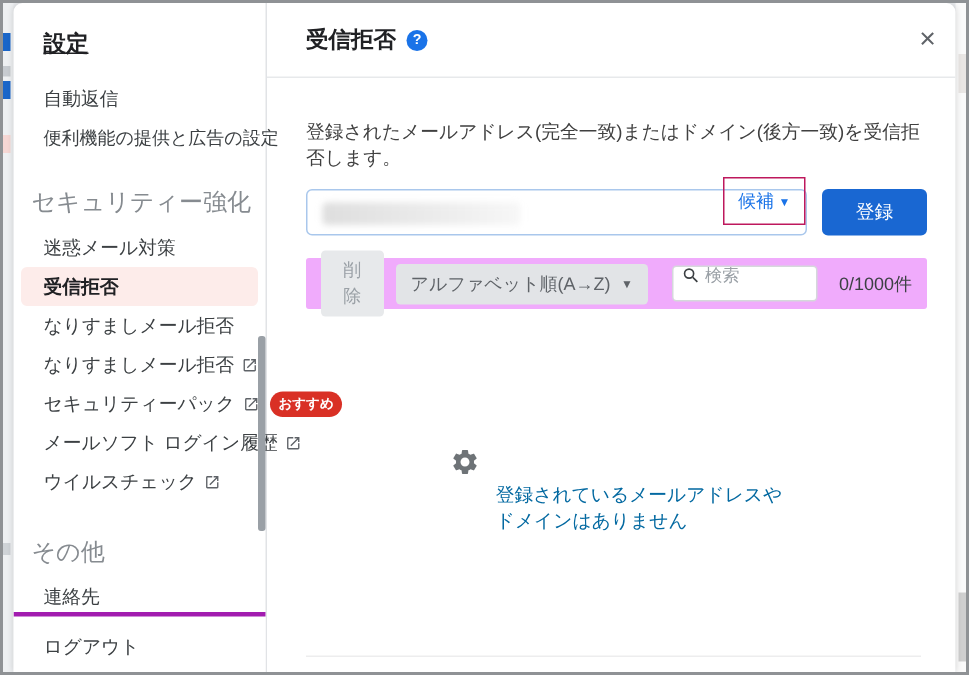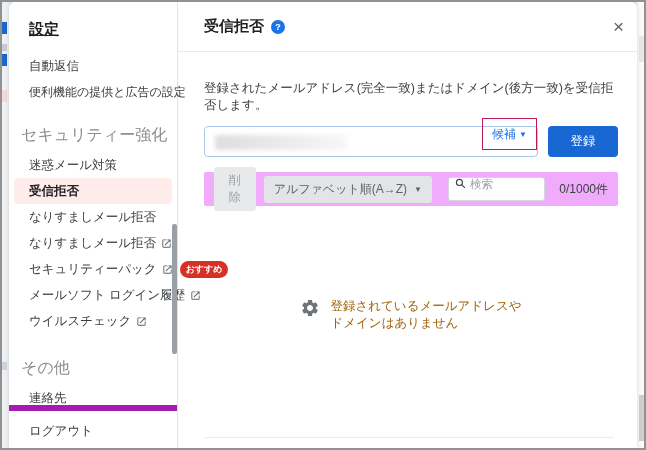--- a/index.html
+++ b/index.html
@@ -44,21 +44,21 @@
   .sb-head{ margin:20px 0 6px 12px; font-size:16px; color:#868b90; }
   .sb-head.others{ margin-top:24px; }
   .ext-icon{ display:inline-flex; flex:none; }
   .ext-icon svg{ width:11px; height:11px; fill:#5f6368; }
   .badge{
     background:#d93025; color:#fff; font-size:9px; font-weight:bold;
     padding:2px 6px; border-radius:9px; margin-left:2px;
   }
   .sb-footer{
     position:absolute; left:0; right:0; bottom:0; background:#fff;
-    border-top:6px solid #a21caf; padding:12px 0 8px 20px;
+    border-top:3px solid #a21caf; padding:12px 0 8px 20px;
   }
   .logout{ font-size:12.5px; color:#3c4043; cursor:pointer; }
   .version{ font-size:11.5px; color:#9aa0a6; margin-top:10px; }
   .sb-scrollbar{
     position:absolute; right:0; top:222px; width:5px; height:130px;
     background:#9aa0a6; border-radius:2px;
   }
 
   
   .main{ position:relative; flex:1; display:flex; flex-direction:column; }
@@ -129,21 +129,21 @@
     font-family:inherit; background:transparent;
   }
   .search-box input::placeholder{ color:#9aa0a6; }
   .count{ font-size:12px; color:#3c4043; margin-left:6px; white-space:nowrap; }
 
   .empty{
     display:flex; justify-content:center; align-items:flex-start; gap:10px;
     margin-top:92px;
   }
   .gear svg{ width:20px; height:20px; fill:#6e7377; }
-  .empty-text{ font-size:12.5px; color:#a16207; line-height:17px; }
+  .empty-text{ font-size:12.5px; color:#0369a1; line-height:17px;margin-top:24px; }
 
   .bottom-divider{
     position:absolute; left:26px; right:30px; bottom:10px; height:1px; background:#ededee;
   }
 </style>
 </head>
 <body>
 
 <div class="screen">
 

